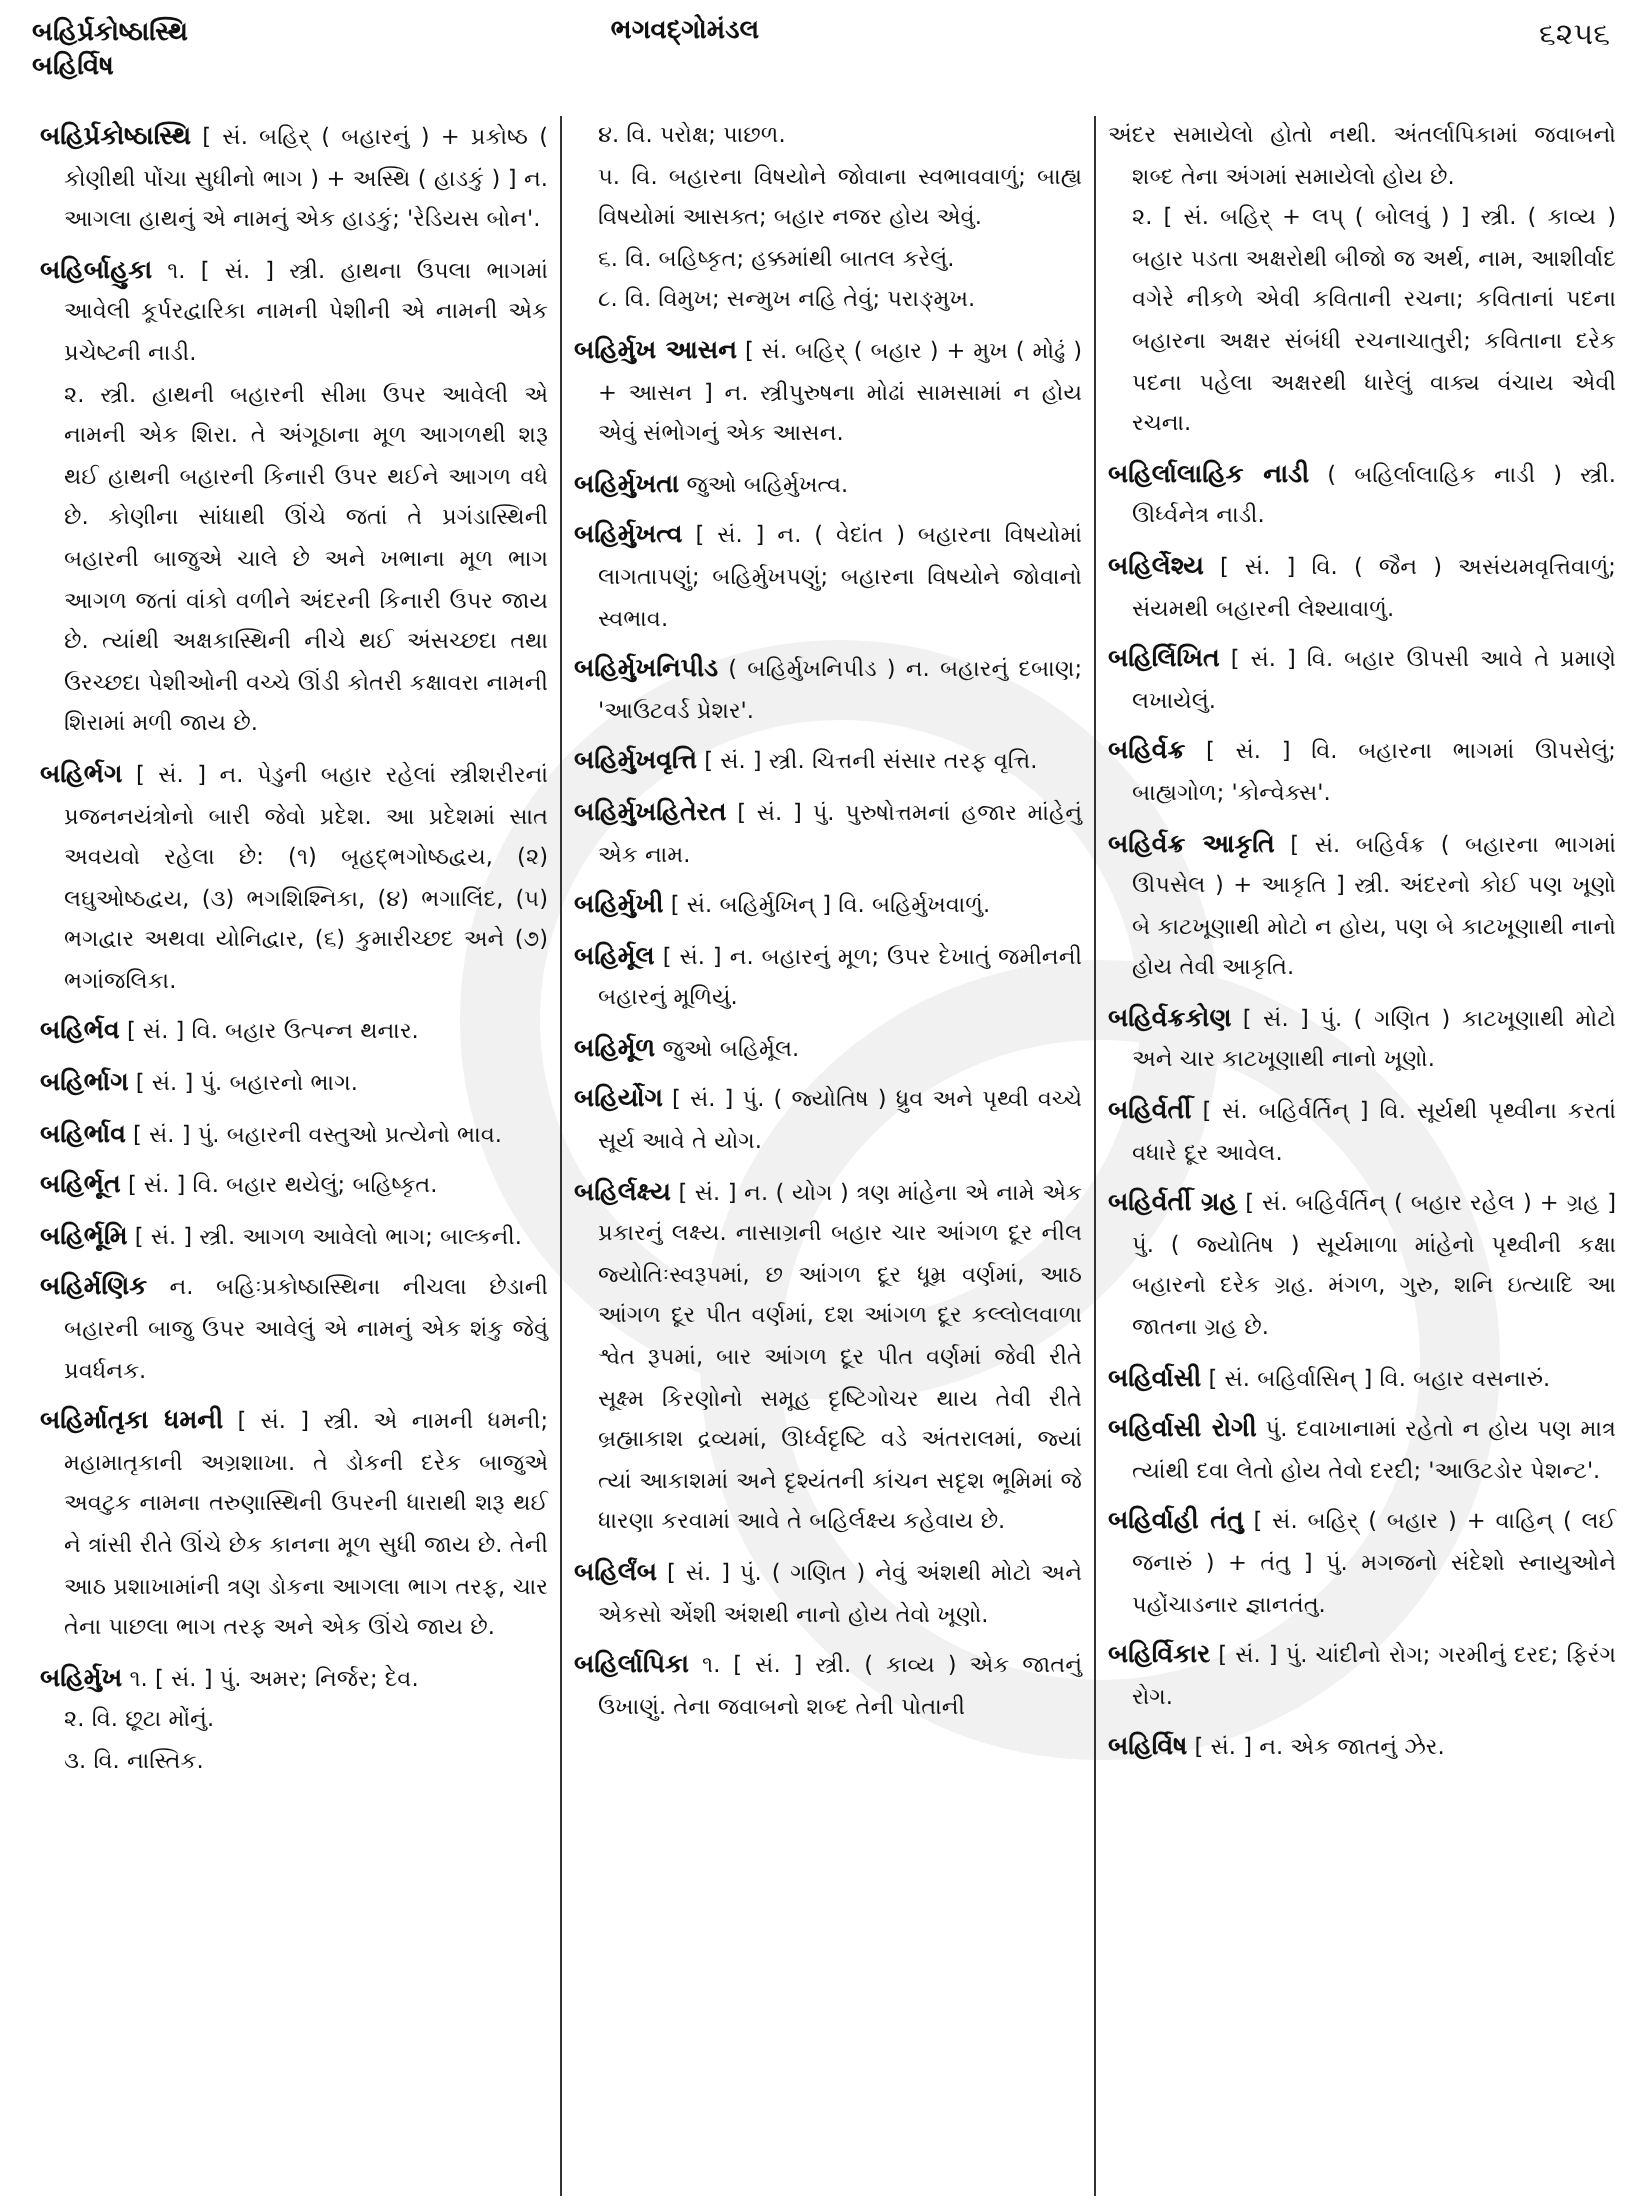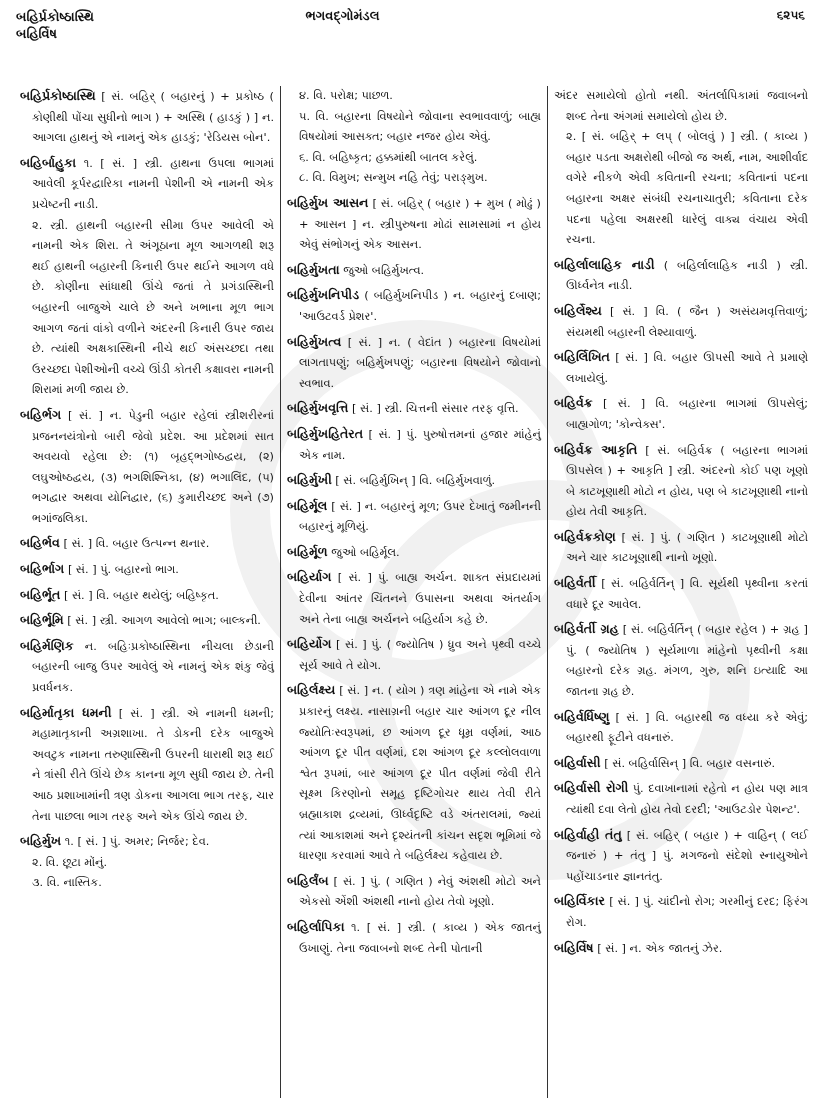--- a/index.html
+++ b/index.html
@@ -3,23 +3,23 @@
 <meta charset="utf-8">
 <style>
   html,body{margin:0;padding:0;background:#ffffff;}
   body{width:825px;height:1100px;position:relative;overflow:hidden;color:#111;
        font-family:"DejaVu Sans","Liberation Sans",sans-serif;}
   .watermark{position:absolute;left:230px;top:260px;width:380px;height:560px;pointer-events:none;}
   .watermark .ring{position:absolute;border:40px solid #f1f1f1;border-radius:50%;}
   .header{position:absolute;left:0;top:0;width:825px;height:50px;}
   .hdr-left{position:absolute;left:16px;top:8px;font-weight:bold;font-size:13px;line-height:17px;}
   .hdr-center{position:absolute;left:0;width:685px;top:8px;text-align:center;font-weight:bold;font-size:13px;}
-  .hdr-right{position:absolute;right:20px;top:8px;font-weight:bold;font-size:12px;}
+  .hdr-right{position:absolute;right:20px;top:8px;font-weight:normal;font-size:15px;}
   .columns{position:absolute;left:14px;top:58px;width:800px;height:1040px;display:flex;}
-  .col{flex:1;padding:0 6px;font-size:11.3px;line-height:20.6px;text-align:justify;overflow:hidden;margin-top:28px;}
+  .col{flex:1;padding:0 6px;font-size:11.3px;line-height:20.6px;text-align:justify;overflow:hidden;}
   .col + .col{border-left:1.5px solid #333;}
   .entry{margin:0 0 4px 0;padding-left:12px;text-indent:-12px;}
   .head{font-weight:bold;font-size:12.6px;}
   .sub{display:block;padding-left:0;text-indent:0;}
 </style>
 </head>
 <body>
 
 <div class="watermark">
   <div class="ring" style="left:0;top:60px;width:300px;height:300px;"></div>
@@ -35,58 +35,57 @@
   <div class="hdr-right">૬૨૫૬</div>
 </div>
 
 <div class="columns">
   <div class="col">
       <div class="entry"><span class="head">બહિર્પ્રકોષ્ઠાસ્થિ</span> <span>[ સં. બહિર્ ( બહારનું ) + પ્રકોષ્ઠ ( કોણીથી પોંચા સુધીનો ભાગ ) + અસ્થિ ( હાડકું ) ] ન. આગલા હાથનું એ નામનું એક હાડકું; 'રેડિયસ બોન'.</span></div>
       <div class="entry"><span class="head">બહિર્બાહુકા</span> <span>૧. [ સં. ] સ્ત્રી. હાથના ઉપલા ભાગમાં આવેલી કૂર્પરદ્વારિકા નામની પેશીની એ નામની એક પ્રચેષ્ટની નાડી.</span><span class="sub">૨. સ્ત્રી. હાથની બહારની સીમા ઉપર આવેલી એ નામની એક શિરા. તે અંગૂઠાના મૂળ આગળથી શરૂ થઈ હાથની બહારની કિનારી ઉપર થઈને આગળ વધે છે. કોણીના સાંધાથી ઊંચે જતાં તે પ્રગંડાસ્થિની બહારની બાજુએ ચાલે છે અને ખભાના મૂળ ભાગ આગળ જતાં વાંકો વળીને અંદરની કિનારી ઉપર જાય છે. ત્યાંથી અક્ષકાસ્થિની નીચે થઈ અંસચ્છદા તથા ઉરચ્છદા પેશીઓની વચ્ચે ઊંડી કોતરી કક્ષાવરા નામની શિરામાં મળી જાય છે.</span></div>
       <div class="entry"><span class="head">બહિર્ભગ</span> <span>[ સં. ] ન. પેડુની બહાર રહેલાં સ્ત્રીશરીરનાં પ્રજનનયંત્રોનો બારી જેવો પ્રદેશ. આ પ્રદેશમાં સાત અવયવો રહેલા છે: (૧) બૃહદ્ભગોષ્ઠદ્વય, (૨) લઘુઓષ્ઠદ્વય, (૩) ભગશિશ્નિકા, (૪) ભગાલિંદ, (૫) ભગદ્વાર અથવા યોનિદ્વાર, (૬) કુમારીચ્છદ અને (૭) ભગાંજલિકા.</span></div>
       <div class="entry"><span class="head">બહિર્ભવ</span> <span>[ સં. ] વિ. બહાર ઉત્પન્ન થનાર.</span></div>
       <div class="entry"><span class="head">બહિર્ભાગ</span> <span>[ સં. ] પું. બહારનો ભાગ.</span></div>
+      <div class="entry"><span class="head">બહિર્ભાવ</span> <span>[ સં. ] પું. બહારની વસ્તુઓ પ્રત્યેનો ભાવ.</span></div>
       <div class="entry"><span class="head">બહિર્ભૂત</span> <span>[ સં. ] વિ. બહાર થયેલું; બહિષ્કૃત.</span></div>
       <div class="entry"><span class="head">બહિર્ભૂમિ</span> <span>[ સં. ] સ્ત્રી. આગળ આવેલો ભાગ; બાલ્કની.</span></div>
       <div class="entry"><span class="head">બહિર્મણિક</span> <span>ન. બહિઃપ્રકોષ્ઠાસ્થિના નીચલા છેડાની બહારની બાજુ ઉપર આવેલું એ નામનું એક શંકુ જેવું પ્રવર્ધનક.</span></div>
       <div class="entry"><span class="head">બહિર્માતૃકા ધમની</span> <span>[ સં. ] સ્ત્રી. એ નામની ધમની; મહામાતૃકાની અગ્રશાખા. તે ડોકની દરેક બાજુએ અવટુક નામના તરુણાસ્થિની ઉપરની ધારાથી શરૂ થઈ ને ત્રાંસી રીતે ઊંચે છેક કાનના મૂળ સુધી જાય છે. તેની આઠ પ્રશાખામાંની ત્રણ ડોકના આગલા ભાગ તરફ, ચાર તેના પાછલા ભાગ તરફ અને એક ઊંચે જાય છે.</span></div>
       <div class="entry"><span class="head">બહિર્મુખ</span> <span>૧. [ સં. ] પું. અમર; નિર્જર; દેવ.</span><span class="sub">૨. વિ. છૂટા મોંનું.</span><span class="sub">૩. વિ. નાસ્તિક.</span></div>
     </div>
   <div class="col">
       <div class="entry">
         <span class="sub">૪. વિ. પરોક્ષ; પાછળ.</span>
         <span class="sub">૫. વિ. બહારના વિષયોને જોવાના સ્વભાવવાળું; બાહ્ય વિષયોમાં આસક્ત; બહાર નજર હોય એવું.</span>
         <span class="sub">૬. વિ. બહિષ્કૃત; હક્કમાંથી બાતલ કરેલું.</span>
         <span class="sub">૮. વિ. વિમુખ; સન્મુખ નહિ તેવું; પરાઙ્મુખ.</span>
       </div>
       <div class="entry"><span class="head">બહિર્મુખ આસન</span> <span>[ સં. બહિર્ ( બહાર ) + મુખ ( મોઢું ) + આસન ] ન. સ્ત્રીપુરુષના મોઢાં સામસામાં ન હોય એવું સંભોગનું એક આસન.</span></div>
       <div class="entry"><span class="head">બહિર્મુખતા</span> <span>જુઓ બહિર્મુખત્વ.</span></div>
+      <div class="entry"><span class="head">બહિર્મુખત્વ</span> <span>[ સં. ] ન. ( વેદાંત ) બહારના વિષયોમાં લાગતાપણું; બહિર્મુખપણું; બહારના વિષયોને જોવાનો સ્વભાવ.</span></div>
       <div class="entry"><span class="head">બહિર્મુખનિપીડ</span> <span>( બહિર્મુખનિપીડ ) ન. બહારનું દબાણ; 'આઉટવર્ડ પ્રેશર'.</span></div>
-      <div class="entry"><span class="head">બહિર્મુખત્વ</span> <span>[ સં. ] ન. ( વેદાંત ) બહારના વિષયોમાં લાગતાપણું; બહિર્મુખપણું; બહારના વિષયોને જોવાનો સ્વભાવ.</span></div>
       <div class="entry"><span class="head">બહિર્મુખવૃત્તિ</span> <span>[ સં. ] સ્ત્રી. ચિત્તની સંસાર તરફ વૃત્તિ.</span></div>
       <div class="entry"><span class="head">બહિર્મુખહિતેરત</span> <span>[ સં. ] પું. પુરુષોત્તમનાં હજાર માંહેનું એક નામ.</span></div>
       <div class="entry"><span class="head">બહિર્મુખી</span> <span>[ સં. બહિર્મુખિન્ ] વિ. બહિર્મુખવાળું.</span></div>
       <div class="entry"><span class="head">બહિર્મૂલ</span> <span>[ સં. ] ન. બહારનું મૂળ; ઉપર દેખાતું જમીનની બહારનું મૂળિયું.</span></div>
       <div class="entry"><span class="head">બહિર્મૂળ</span> <span>જુઓ બહિર્મૂલ.</span></div>
-      <div class="entry"><span class="head">બહિર્યાગ</span> <span>[ સં. ] પું. બાહ્ય અર્ચન. શાક્ત સંપ્રદાયમાં દેવીના આંતર ચિંતનને ઉપાસના અથવા અંતર્યાગ અને તેના બાહ્ય અર્ચનને બહિર્યાગ કહે છે.</span></div>
       <div class="entry"><span class="head">બહિર્યોગ</span> <span>[ સં. ] પું. ( જ્યોતિષ ) ધ્રુવ અને પૃથ્વી વચ્ચે સૂર્ય આવે તે યોગ.</span></div>
       <div class="entry"><span class="head">બહિર્લક્ષ્ય</span> <span>[ સં. ] ન. ( યોગ ) ત્રણ માંહેના એ નામે એક પ્રકારનું લક્ષ્ય. નાસાગ્રની બહાર ચાર આંગળ દૂર નીલ જ્યોતિઃસ્વરૂપમાં, છ આંગળ દૂર ધૂમ્ર વર્ણમાં, આઠ આંગળ દૂર પીત વર્ણમાં, દશ આંગળ દૂર કલ્લોલવાળા શ્વેત રૂપમાં, બાર આંગળ દૂર પીત વર્ણમાં જેવી રીતે સૂક્ષ્મ કિરણોનો સમૂહ દૃષ્ટિગોચર થાય તેવી રીતે બ્રહ્માકાશ દ્રવ્યમાં, ઊર્ધ્વદૃષ્ટિ વડે અંતરાલમાં, જ્યાં ત્યાં આકાશમાં અને દૃશ્યંતની કાંચન સદૃશ ભૂમિમાં જે ધારણા કરવામાં આવે તે બહિર્લક્ષ્ય કહેવાય છે.</span></div>
       <div class="entry"><span class="head">બહિર્લંબ</span> <span>[ સં. ] પું. ( ગણિત ) નેવું અંશથી મોટો અને એકસો એંશી અંશથી નાનો હોય તેવો ખૂણો.</span></div>
       <div class="entry"><span class="head">બહિર્લાપિકા</span> <span>૧. [ સં. ] સ્ત્રી. ( કાવ્ય ) એક જાતનું ઉખાણું. તેના જવાબનો શબ્દ તેની પોતાની</span></div>
     </div>
   <div class="col">
       <div class="entry"><span>અંદર સમાયેલો હોતો નથી. અંતર્લાપિકામાં જવાબનો શબ્દ તેના અંગમાં સમાયેલો હોય છે.</span><span class="sub">૨. [ સં. બહિર્ + લપ્ ( બોલવું ) ] સ્ત્રી. ( કાવ્ય ) બહાર પડતા અક્ષરોથી બીજો જ અર્થ, નામ, આશીર્વાદ વગેરે નીકળે એવી કવિતાની રચના; કવિતાનાં પદના બહારના અક્ષર સંબંધી રચનાચાતુરી; કવિતાના દરેક પદના પહેલા અક્ષરથી ધારેલું વાક્ય વંચાય એવી રચના.</span></div>
       <div class="entry"><span class="head">બહિર્લાલાહિક નાડી</span> <span>( બહિર્લાલાહિક નાડી ) સ્ત્રી. ઊર્ધ્વનેત્ર નાડી.</span></div>
       <div class="entry"><span class="head">બહિર્લેશ્ય</span> <span>[ સં. ] વિ. ( જૈન ) અસંયમવૃત્તિવાળું; સંયમથી બહારની લેશ્યાવાળું.</span></div>
       <div class="entry"><span class="head">બહિર્લિખિત</span> <span>[ સં. ] વિ. બહાર ઊપસી આવે તે પ્રમાણે લખાયેલું.</span></div>
       <div class="entry"><span class="head">બહિર્વક્ર</span> <span>[ સં. ] વિ. બહારના ભાગમાં ઊપસેલું; બાહ્યગોળ; 'કોન્વેક્સ'.</span></div>
       <div class="entry"><span class="head">બહિર્વક્ર આકૃતિ</span> <span>[ સં. બહિર્વક્ર ( બહારના ભાગમાં ઊપસેલ ) + આકૃતિ ] સ્ત્રી. અંદરનો કોઈ પણ ખૂણો બે કાટખૂણાથી મોટો ન હોય, પણ બે કાટખૂણાથી નાનો હોય તેવી આકૃતિ.</span></div>
       <div class="entry"><span class="head">બહિર્વક્રકોણ</span> <span>[ સં. ] પું. ( ગણિત ) કાટખૂણાથી મોટો અને ચાર કાટખૂણાથી નાનો ખૂણો.</span></div>
       <div class="entry"><span class="head">બહિર્વર્તી</span> <span>[ સં. બહિર્વર્તિન્ ] વિ. સૂર્યથી પૃથ્વીના કરતાં વધારે દૂર આવેલ.</span></div>
       <div class="entry"><span class="head">બહિર્વર્તી ગ્રહ</span> <span>[ સં. બહિર્વર્તિન્ ( બહાર રહેલ ) + ગ્રહ ] પું. ( જ્યોતિષ ) સૂર્યમાળા માંહેનો પૃથ્વીની કક્ષા બહારનો દરેક ગ્રહ. મંગળ, ગુરુ, શનિ ઇત્યાદિ આ જાતના ગ્રહ છે.</span></div>
-      <div class="entry"><span class="head">બહિર્વર્ધિષ્ણુ</span> <span>[ સં. ] વિ. બહારથી જ વધ્યા કરે એવું; બહારથી ફૂટીને વધનારું.</span></div>
       <div class="entry"><span class="head">બહિર્વાસી</span> <span>[ સં. બહિર્વાસિન્ ] વિ. બહાર વસનારું.</span></div>
       <div class="entry"><span class="head">બહિર્વાસી રોગી</span> <span>પું. દવાખાનામાં રહેતો ન હોય પણ માત્ર ત્યાંથી દવા લેતો હોય તેવો દરદી; 'આઉટડોર પેશન્ટ'.</span></div>
       <div class="entry"><span class="head">બહિર્વાહી તંતુ</span> <span>[ સં. બહિર્ ( બહાર ) + વાહિન્ ( લઈ જનારું ) + તંતુ ] પું. મગજનો સંદેશો સ્નાયુઓને પહોંચાડનાર જ્ઞાનતંતુ.</span></div>
       <div class="entry"><span class="head">બહિર્વિકાર</span> <span>[ સં. ] પું. ચાંદીનો રોગ; ગરમીનું દરદ; ફિરંગ રોગ.</span></div>
       <div class="entry"><span class="head">બહિર્વિષ</span> <span>[ સં. ] ન. એક જાતનું ઝેર.</span></div>
     </div>
 </div>
 
 </body></html>

